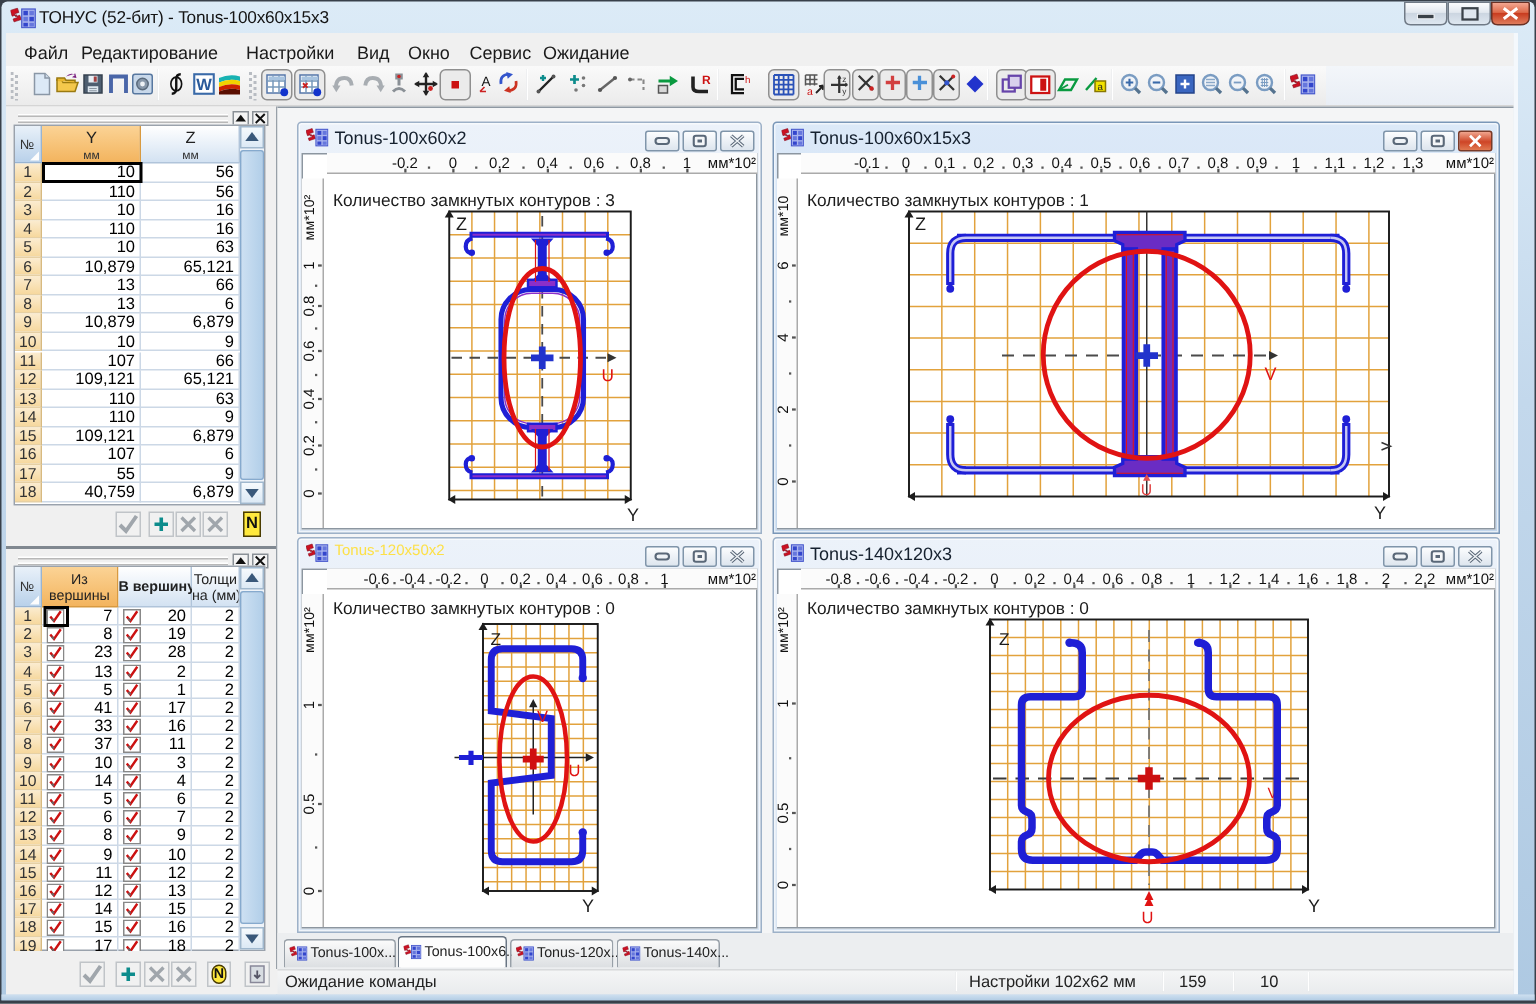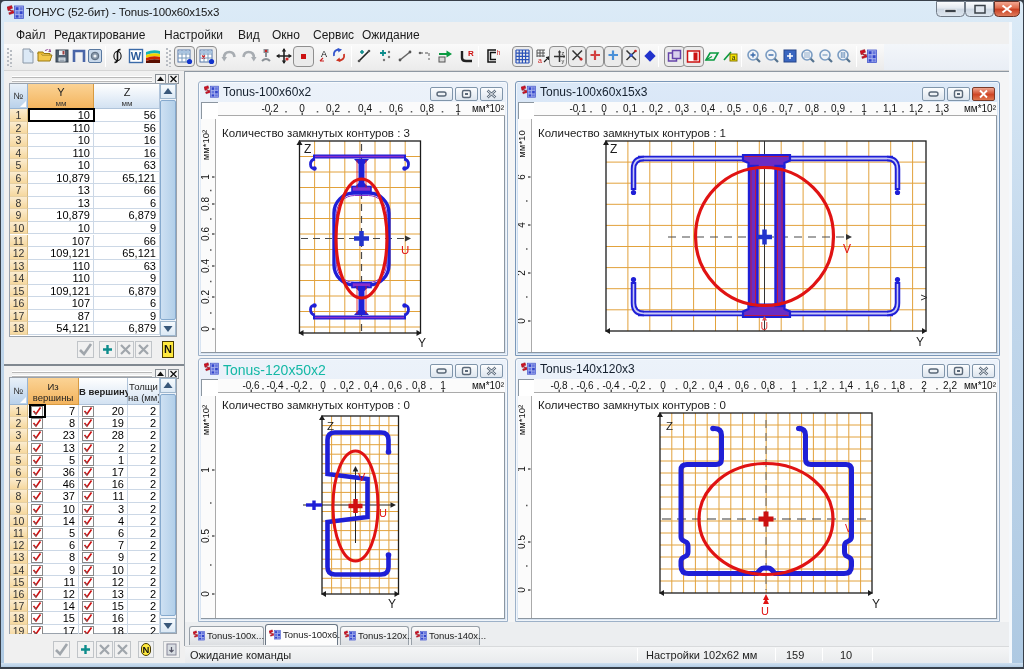--- a/index.html
+++ b/index.html
@@ -372,24 +372,24 @@
 <div style="left:10px;top:272.1px;width:18px;height:12.6px;background:linear-gradient(180deg,#fbecd0,#f6d89e);border-right:1px solid #d8ba80;border-bottom:1px solid #e6d0a4;font-size:10.5px;color:#333;text-align:center;line-height:12.6px;">14</div>
 <div style="left:28px;top:272.1px;width:66px;height:12.6px;border-right:1px solid #ccd8e6;border-bottom:1px solid #ccd8e6;font-size:11px;color:#000;text-align:right;line-height:12.6px;padding-right:3px;">110</div>
 <div style="left:94px;top:272.1px;width:66px;height:12.6px;border-right:1px solid #ccd8e6;border-bottom:1px solid #ccd8e6;font-size:11px;color:#000;text-align:right;line-height:12.6px;padding-right:3px;">9</div>
 <div style="left:10px;top:284.7px;width:18px;height:12.6px;background:linear-gradient(180deg,#fbecd0,#f6d89e);border-right:1px solid #d8ba80;border-bottom:1px solid #e6d0a4;font-size:10.5px;color:#333;text-align:center;line-height:12.6px;">15</div>
 <div style="left:28px;top:284.7px;width:66px;height:12.6px;border-right:1px solid #ccd8e6;border-bottom:1px solid #ccd8e6;font-size:11px;color:#000;text-align:right;line-height:12.6px;padding-right:3px;">109,121</div>
 <div style="left:94px;top:284.7px;width:66px;height:12.6px;border-right:1px solid #ccd8e6;border-bottom:1px solid #ccd8e6;font-size:11px;color:#000;text-align:right;line-height:12.6px;padding-right:3px;">6,879</div>
 <div style="left:10px;top:297.2px;width:18px;height:12.6px;background:linear-gradient(180deg,#fbecd0,#f6d89e);border-right:1px solid #d8ba80;border-bottom:1px solid #e6d0a4;font-size:10.5px;color:#333;text-align:center;line-height:12.6px;">16</div>
 <div style="left:28px;top:297.2px;width:66px;height:12.6px;border-right:1px solid #ccd8e6;border-bottom:1px solid #ccd8e6;font-size:11px;color:#000;text-align:right;line-height:12.6px;padding-right:3px;">107</div>
 <div style="left:94px;top:297.2px;width:66px;height:12.6px;border-right:1px solid #ccd8e6;border-bottom:1px solid #ccd8e6;font-size:11px;color:#000;text-align:right;line-height:12.6px;padding-right:3px;">6</div>
 <div style="left:10px;top:309.8px;width:18px;height:12.6px;background:linear-gradient(180deg,#fbecd0,#f6d89e);border-right:1px solid #d8ba80;border-bottom:1px solid #e6d0a4;font-size:10.5px;color:#333;text-align:center;line-height:12.6px;">17</div>
-<div style="left:28px;top:309.8px;width:66px;height:12.6px;border-right:1px solid #ccd8e6;border-bottom:1px solid #ccd8e6;font-size:11px;color:#000;text-align:right;line-height:12.6px;padding-right:3px;">87</div>
+<div style="left:28px;top:309.8px;width:66px;height:12.6px;border-right:1px solid #ccd8e6;border-bottom:1px solid #ccd8e6;font-size:11px;color:#000;text-align:right;line-height:12.6px;padding-right:3px;">55</div>
 <div style="left:94px;top:309.8px;width:66px;height:12.6px;border-right:1px solid #ccd8e6;border-bottom:1px solid #ccd8e6;font-size:11px;color:#000;text-align:right;line-height:12.6px;padding-right:3px;">9</div>
 <div style="left:10px;top:322.4px;width:18px;height:12.6px;background:linear-gradient(180deg,#fbecd0,#f6d89e);border-right:1px solid #d8ba80;border-bottom:1px solid #e6d0a4;font-size:10.5px;color:#333;text-align:center;line-height:12.6px;">18</div>
-<div style="left:28px;top:322.4px;width:66px;height:12.6px;border-right:1px solid #ccd8e6;border-bottom:1px solid #ccd8e6;font-size:11px;color:#000;text-align:right;line-height:12.6px;padding-right:3px;">54,121</div>
+<div style="left:28px;top:322.4px;width:66px;height:12.6px;border-right:1px solid #ccd8e6;border-bottom:1px solid #ccd8e6;font-size:11px;color:#000;text-align:right;line-height:12.6px;padding-right:3px;">40,759</div>
 <div style="left:94px;top:322.4px;width:66px;height:12.6px;border-right:1px solid #ccd8e6;border-bottom:1px solid #ccd8e6;font-size:11px;color:#000;text-align:right;line-height:12.6px;padding-right:3px;">6,879</div>
 <div style="left:28px;top:108px;width:67px;height:14px;border:2px solid #000;background:transparent;"></div>
 <div style="left:160px;top:84px;width:16px;height:252px;background:#eef3f9;"></div>
 <div style="left:160px;top:84px;width:16px;height:15px;background:linear-gradient(180deg,#f6fafd,#dce9f5);border:1px solid #a0b8ce;"></div>
 <svg style="left:160px;top:84px" width="16" height="15" viewBox="0 0 16 15">
     <path d="M8,4 L12.5,10 H3.5 Z" fill="#39587a"></path>
   </svg>
 <div style="left:160px;top:321px;width:16px;height:15px;background:linear-gradient(180deg,#f6fafd,#dce9f5);border:1px solid #a0b8ce;"></div>
 <svg style="left:160px;top:321px" width="16" height="15" viewBox="0 0 16 15">
     <path d="M8,11 L12.5,5 H3.5 Z" fill="#39587a"></path>
@@ -496,35 +496,35 @@
     <path d="M3.5,6.5 L5,8" stroke="#666" stroke-width="1.2"></path>
   </svg>
 <div style="left:79px;top:453.8px;width:49px;height:12.2px;border-right:1px solid #ccd8e6;border-bottom:1px solid #ccd8e6;font-size:11px;text-align:right;line-height:12.2px;padding-right:3px;">1</div>
 <svg style="left:82px;top:454.8px" width="12" height="11" viewBox="0 0 12 11">
     <rect x="0.5" y="0.5" width="11" height="10" fill="#fff" stroke="#888"></rect>
     <path d="M2.5,5 L5,8 L9.5,1.5" stroke="#cc1111" stroke-width="1.6" fill="none"></path>
     <path d="M3.5,6.5 L5,8" stroke="#666" stroke-width="1.2"></path>
   </svg>
 <div style="left:128px;top:453.8px;width:32px;height:12.2px;border-right:1px solid #ccd8e6;border-bottom:1px solid #ccd8e6;font-size:11px;text-align:right;line-height:12.2px;padding-right:3px;">2</div>
 <div style="left:10px;top:466.0px;width:18px;height:12.2px;background:linear-gradient(180deg,#fbecd0,#f6d89e);border-right:1px solid #d8ba80;border-bottom:1px solid #e6d0a4;font-size:10.5px;color:#333;text-align:center;line-height:12.2px;">6</div>
-<div style="left:28px;top:466.0px;width:51px;height:12.2px;border-right:1px solid #ccd8e6;border-bottom:1px solid #ccd8e6;font-size:11px;text-align:right;line-height:12.2px;padding-right:3px;">36</div>
+<div style="left:28px;top:466.0px;width:51px;height:12.2px;border-right:1px solid #ccd8e6;border-bottom:1px solid #ccd8e6;font-size:11px;text-align:right;line-height:12.2px;padding-right:3px;">41</div>
 <svg style="left:31px;top:467.0px" width="12" height="11" viewBox="0 0 12 11">
     <rect x="0.5" y="0.5" width="11" height="10" fill="#fff" stroke="#888"></rect>
     <path d="M2.5,5 L5,8 L9.5,1.5" stroke="#cc1111" stroke-width="1.6" fill="none"></path>
     <path d="M3.5,6.5 L5,8" stroke="#666" stroke-width="1.2"></path>
   </svg>
 <div style="left:79px;top:466.0px;width:49px;height:12.2px;border-right:1px solid #ccd8e6;border-bottom:1px solid #ccd8e6;font-size:11px;text-align:right;line-height:12.2px;padding-right:3px;">17</div>
 <svg style="left:82px;top:467.0px" width="12" height="11" viewBox="0 0 12 11">
     <rect x="0.5" y="0.5" width="11" height="10" fill="#fff" stroke="#888"></rect>
     <path d="M2.5,5 L5,8 L9.5,1.5" stroke="#cc1111" stroke-width="1.6" fill="none"></path>
     <path d="M3.5,6.5 L5,8" stroke="#666" stroke-width="1.2"></path>
   </svg>
 <div style="left:128px;top:466.0px;width:32px;height:12.2px;border-right:1px solid #ccd8e6;border-bottom:1px solid #ccd8e6;font-size:11px;text-align:right;line-height:12.2px;padding-right:3px;">2</div>
 <div style="left:10px;top:478.2px;width:18px;height:12.2px;background:linear-gradient(180deg,#fbecd0,#f6d89e);border-right:1px solid #d8ba80;border-bottom:1px solid #e6d0a4;font-size:10.5px;color:#333;text-align:center;line-height:12.2px;">7</div>
-<div style="left:28px;top:478.2px;width:51px;height:12.2px;border-right:1px solid #ccd8e6;border-bottom:1px solid #ccd8e6;font-size:11px;text-align:right;line-height:12.2px;padding-right:3px;">46</div>
+<div style="left:28px;top:478.2px;width:51px;height:12.2px;border-right:1px solid #ccd8e6;border-bottom:1px solid #ccd8e6;font-size:11px;text-align:right;line-height:12.2px;padding-right:3px;">33</div>
 <svg style="left:31px;top:479.2px" width="12" height="11" viewBox="0 0 12 11">
     <rect x="0.5" y="0.5" width="11" height="10" fill="#fff" stroke="#888"></rect>
     <path d="M2.5,5 L5,8 L9.5,1.5" stroke="#cc1111" stroke-width="1.6" fill="none"></path>
     <path d="M3.5,6.5 L5,8" stroke="#666" stroke-width="1.2"></path>
   </svg>
 <div style="left:79px;top:478.2px;width:49px;height:12.2px;border-right:1px solid #ccd8e6;border-bottom:1px solid #ccd8e6;font-size:11px;text-align:right;line-height:12.2px;padding-right:3px;">16</div>
 <svg style="left:82px;top:479.2px" width="12" height="11" viewBox="0 0 12 11">
     <rect x="0.5" y="0.5" width="11" height="10" fill="#fff" stroke="#888"></rect>
     <path d="M2.5,5 L5,8 L9.5,1.5" stroke="#cc1111" stroke-width="1.6" fill="none"></path>
     <path d="M3.5,6.5 L5,8" stroke="#666" stroke-width="1.2"></path>
@@ -972,21 +972,21 @@
 <svg style="left:204px;top:362px" width="15" height="13" viewBox="0 0 17 14">
 <path d="M1,1 L6,1 L6,4 L3,4 L3,6 L6,6 L6,9 L1,9 L1,7 L4,7 L4,5 L1,5 Z" fill="#cc1122" stroke="#881020" stroke-width="0.4" transform="rotate(-18 3.5 5)"></path>
 <rect x="7.5" y="1" width="9" height="12.5" fill="#aab4ee" stroke="#4456cc" stroke-width="0.8"></rect>
 <rect x="8.6" y="2.2" width="3" height="3" fill="#3346cc"></rect>
     <rect x="12.6" y="2.2" width="3" height="3" fill="#6677dd"></rect>
 <rect x="8.6" y="6.2" width="3" height="3" fill="#6677dd"></rect>
     <rect x="12.6" y="6.2" width="3" height="3" fill="#3346cc"></rect>
 <rect x="8.6" y="10.2" width="3" height="2.5" fill="#3346cc"></rect>
     <rect x="12.6" y="10.2" width="3" height="2.5" fill="#6677dd"></rect>
 </svg>
-<div style="left:223px;top:362px;font-size:14px;color:#14b8a6;white-space:nowrap;">Tonus-120x50x2</div>
+<div style="left:223px;top:362px;font-size:10px;color:#fde047;white-space:nowrap;">Tonus-120x50x2</div>
 <div style="left:430px;top:364px;width:23px;height:14px;background:linear-gradient(180deg,#fcfdfe,#dde5ee);border:1px solid #8095aa;border-radius:2px;"></div>
 <svg style="left:430px;top:364px" width="23" height="14" viewBox="0 0 23 14">
     <rect x="7" y="5" width="9" height="4" rx="2" fill="#eef2f6" stroke="#5a6878" stroke-width="1.4"></rect>
   </svg>
 <div style="left:455px;top:364px;width:23px;height:14px;background:linear-gradient(180deg,#fcfdfe,#dde5ee);border:1px solid #8095aa;border-radius:2px;"></div>
 <svg style="left:455px;top:364px" width="23" height="14" viewBox="0 0 23 14">
     <rect x="7.5" y="3.5" width="8" height="7" rx="1.5" fill="#f4f6f8" stroke="#5a6878" stroke-width="1.4"></rect>
     <rect x="10" y="6" width="3" height="2" fill="#5a6878"></rect>
   </svg>
 <div style="left:480px;top:364px;width:23px;height:14px;background:linear-gradient(180deg,#fcfdfe,#dde5ee);border:1px solid #8095aa;border-radius:2px;"></div>

